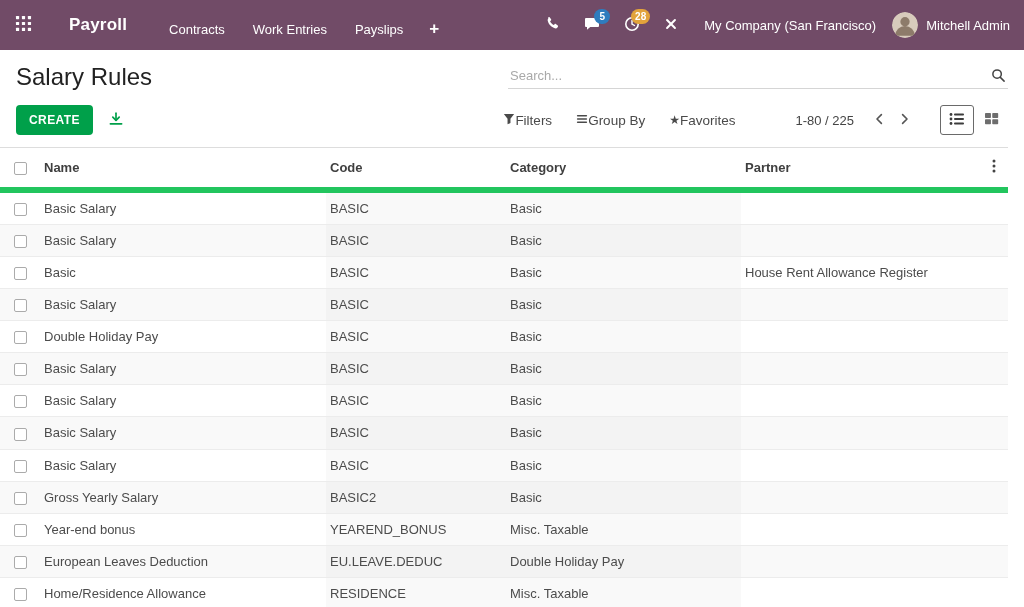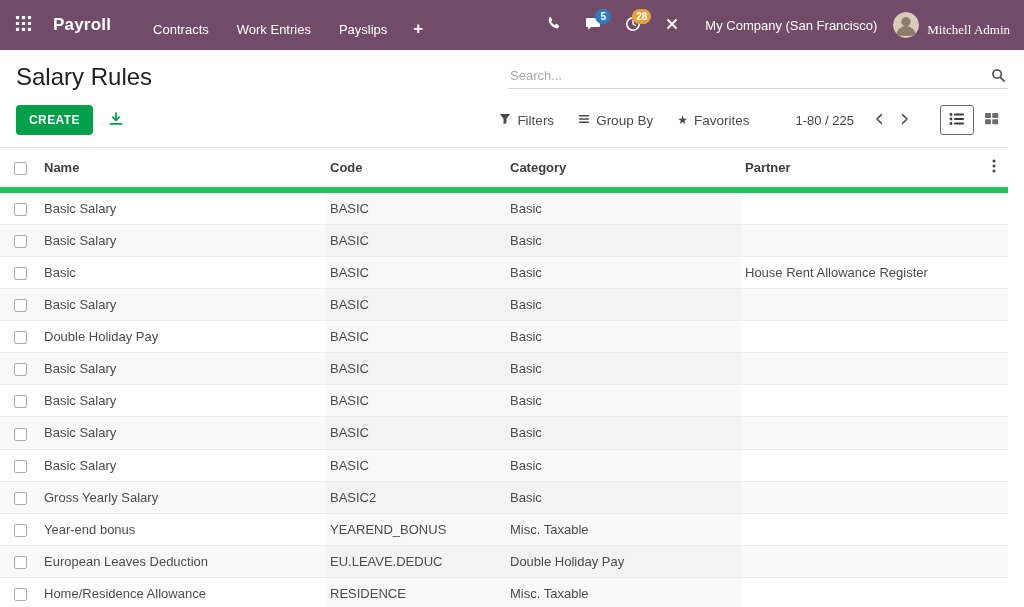--- a/index.html
+++ b/index.html
@@ -17,21 +17,21 @@
     color: var(--topbar-text, #ffffff);
     display: flex;
     align-items: center;
     font-size: 13px;
   }
   .apps-btn {
     padding: 0 15px; height: 50px; display: flex; align-items: center;
     cursor: pointer; color: #fff;
   }
   .brand {
-    font-size: 17px; font-weight: bold; margin: 0 28px 0 6px; cursor: pointer;
+    font-size: 17px; font-weight: bold; margin: 0 28px 0 22px; cursor: pointer;
     letter-spacing: .2px;
   }
   .menu-item {
     padding: 0 14px; height: 58px; display: flex; align-items: center;
     cursor: pointer; white-space: nowrap;
   }
   .menu-item.plus { font-size: 17px; font-weight: bold; padding: 0 12px; }
   .systray { margin-left: auto; display: flex; align-items: center; height: 50px; }
   .tray-icon {
     position: relative; padding: 0 12px; height: 50px;
@@ -40,21 +40,21 @@
   .badge {
     position: absolute; top: 9px; right: 2px;
     min-width: 16px; height: 15px; padding: 0 4px;
     border-radius: 8px; font-size: 10px; font-weight: bold;
     display: flex; align-items: center; justify-content: center;
     color: #fff;
   }
   .badge.messages { background: var(--messages-badge-bg, #2e7cbe); }
   .badge.activities { background: var(--activities-badge-bg, #e2a33b); }
   .company { padding: 0 16px 0 14px; cursor: pointer; white-space: nowrap; }
-  .user-zone { display: flex; align-items: flex-end; padding-right: 14px; cursor: pointer; font-family: Liberation Serif, serif; }
+  .user-zone { display: flex; align-items: center; padding-right: 14px; cursor: pointer; }
   .avatar { width: 26px; height: 26px; border-radius: 50%; overflow: hidden; margin-right: 8px; flex: none; }
   .user-name { white-space: nowrap; }
 
   
   .cp-top {
     display: flex; align-items: center; justify-content: space-between;
     padding: 13px 16px 2px 16px;
   }
   .page-title { font-size: 24px; color: #222; font-weight: 400; }
   .searchbox {
@@ -74,25 +74,25 @@
     font-family: "Liberation Sans", sans-serif;
     font-size: 12px; font-weight: bold; letter-spacing: .4px;
     padding: 8px 13px; border-radius: 4px; cursor: pointer;
   }
   .export-btn {
     background: none; border: none; color: var(--create-bg, #00A04A);
     margin-left: 16px; cursor: pointer; display: flex; align-items: center;
   }
   .search-controls { margin-left: auto; display: flex; align-items: center; color: #4a4a4a; }
   .sc-item {
-    display: flex; align-items: center; gap: 6px; padding: 0 12px;
+    display: flex; align-items: center; padding: 0 12px;
     font-size: 13.5px; cursor: pointer; white-space: nowrap;
   }
   .sc-item .star { font-size: 12px; line-height: 1; }
-  .pager { display: flex; align-items: center; margin-left: 34px; text-align: right; }
+  .pager { display: flex; align-items: center; margin-left: 48px; text-align: right; }
   .pager-value { font-size: 13px; color: #444; margin-right: 12px; white-space: nowrap; }
   .pager-btn {
     background: none; border: none; color: #555; padding: 4px 9px; cursor: pointer;
     display: flex; align-items: center;
   }
   .switcher { display: flex; margin-left: 22px; }
   .switch-btn {
     width: 34px; height: 30px; display: flex; align-items: center; justify-content: center;
     background: #fff; border: 1px solid transparent; color: #6d6d6d; cursor: pointer;
   }

